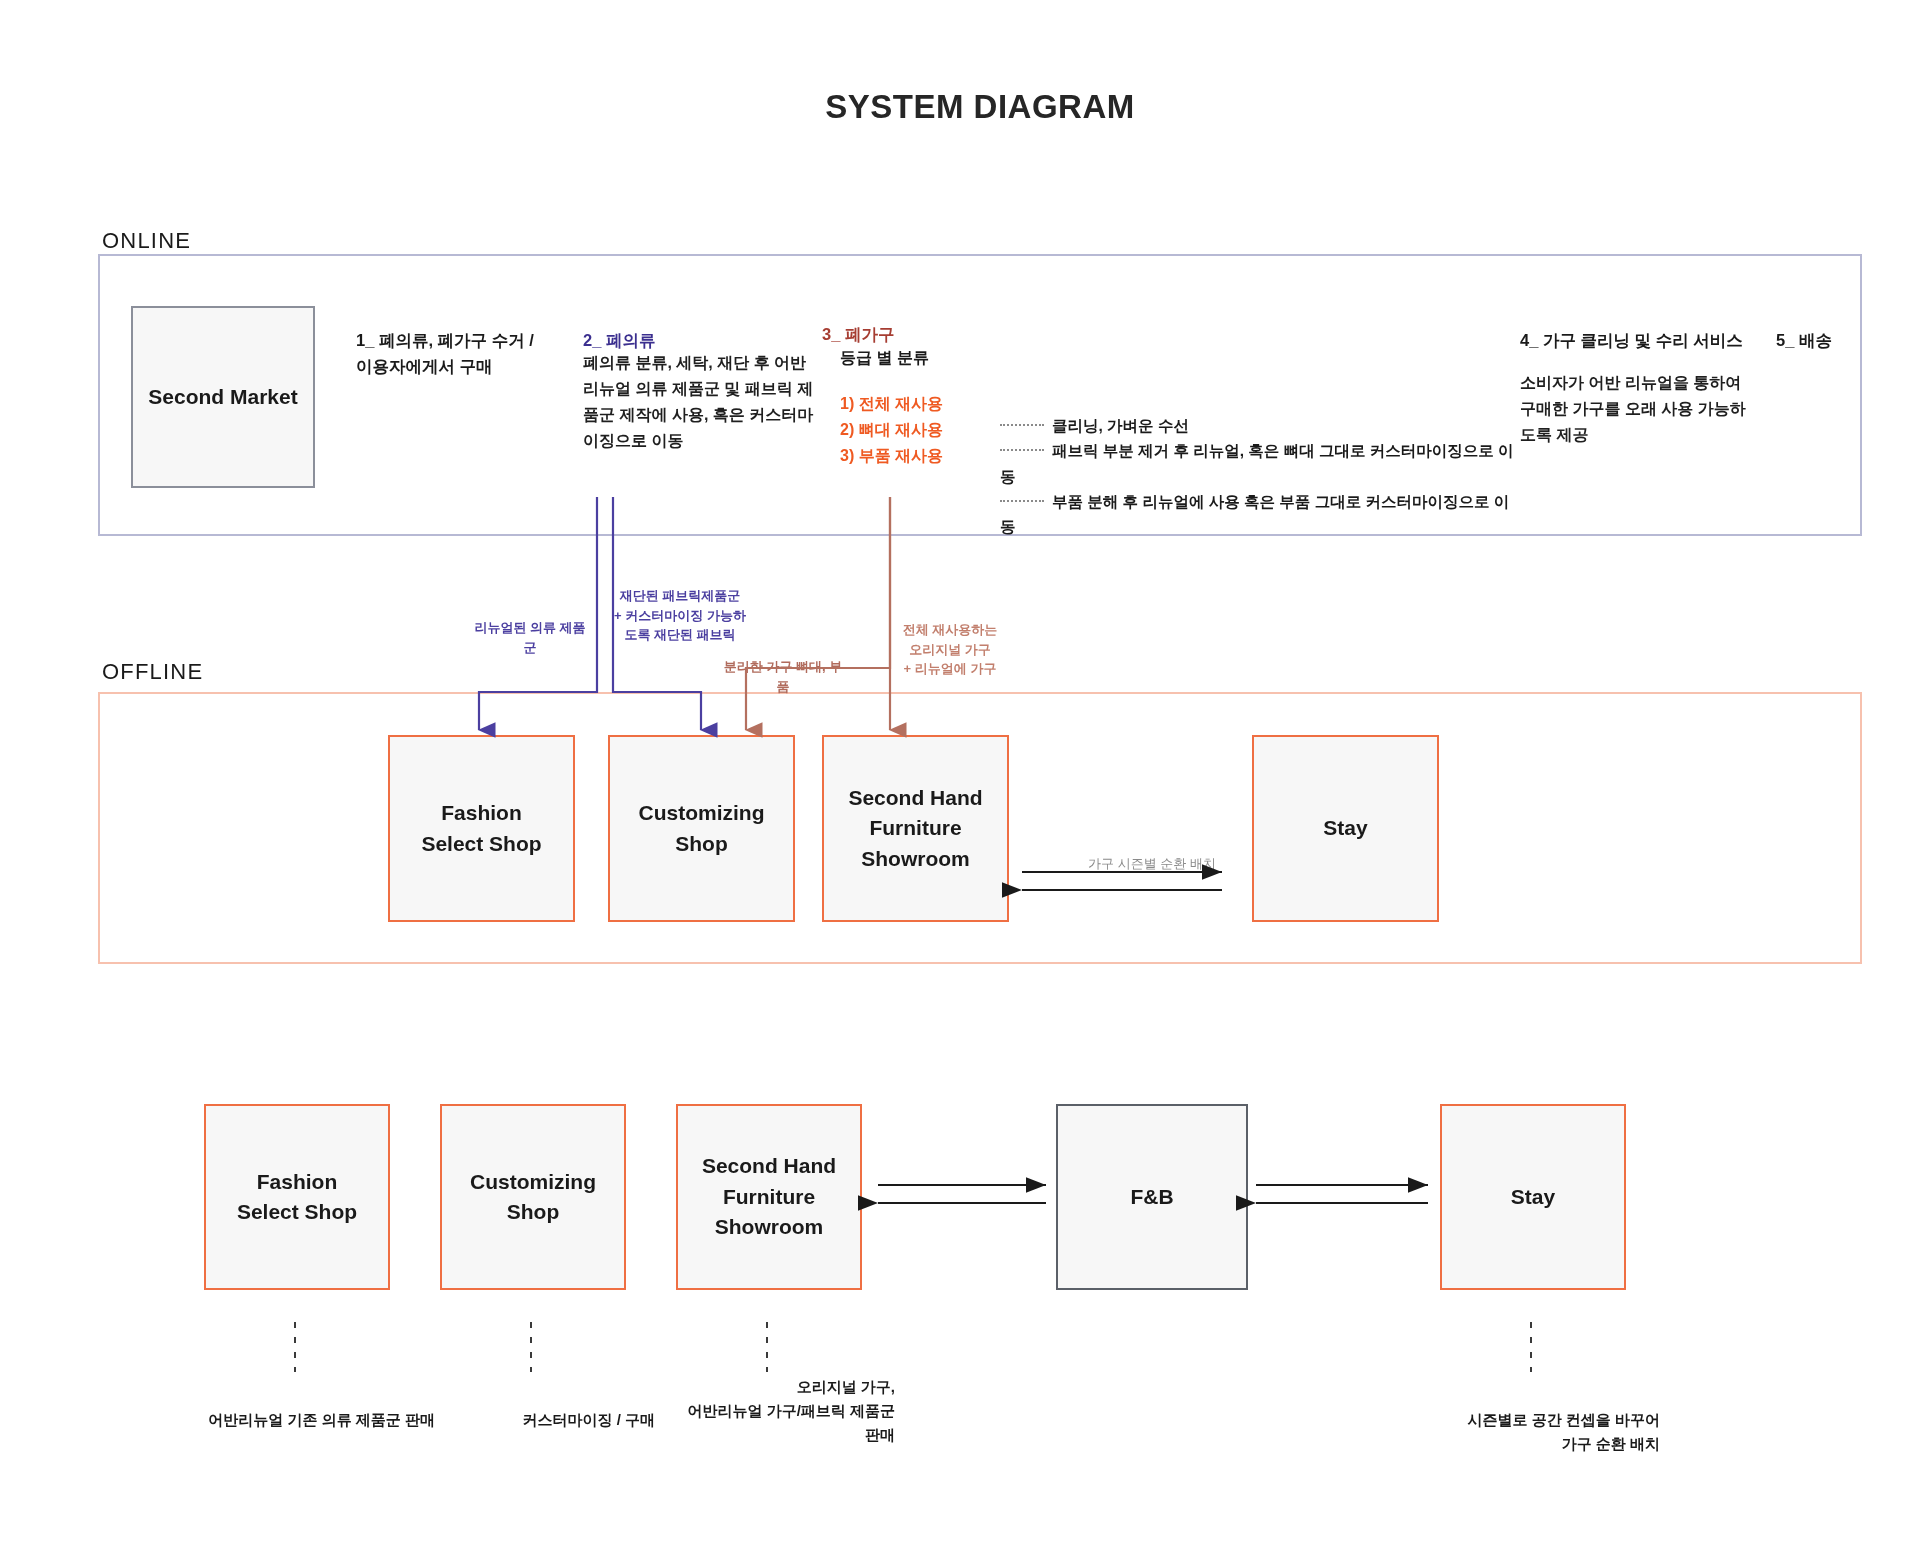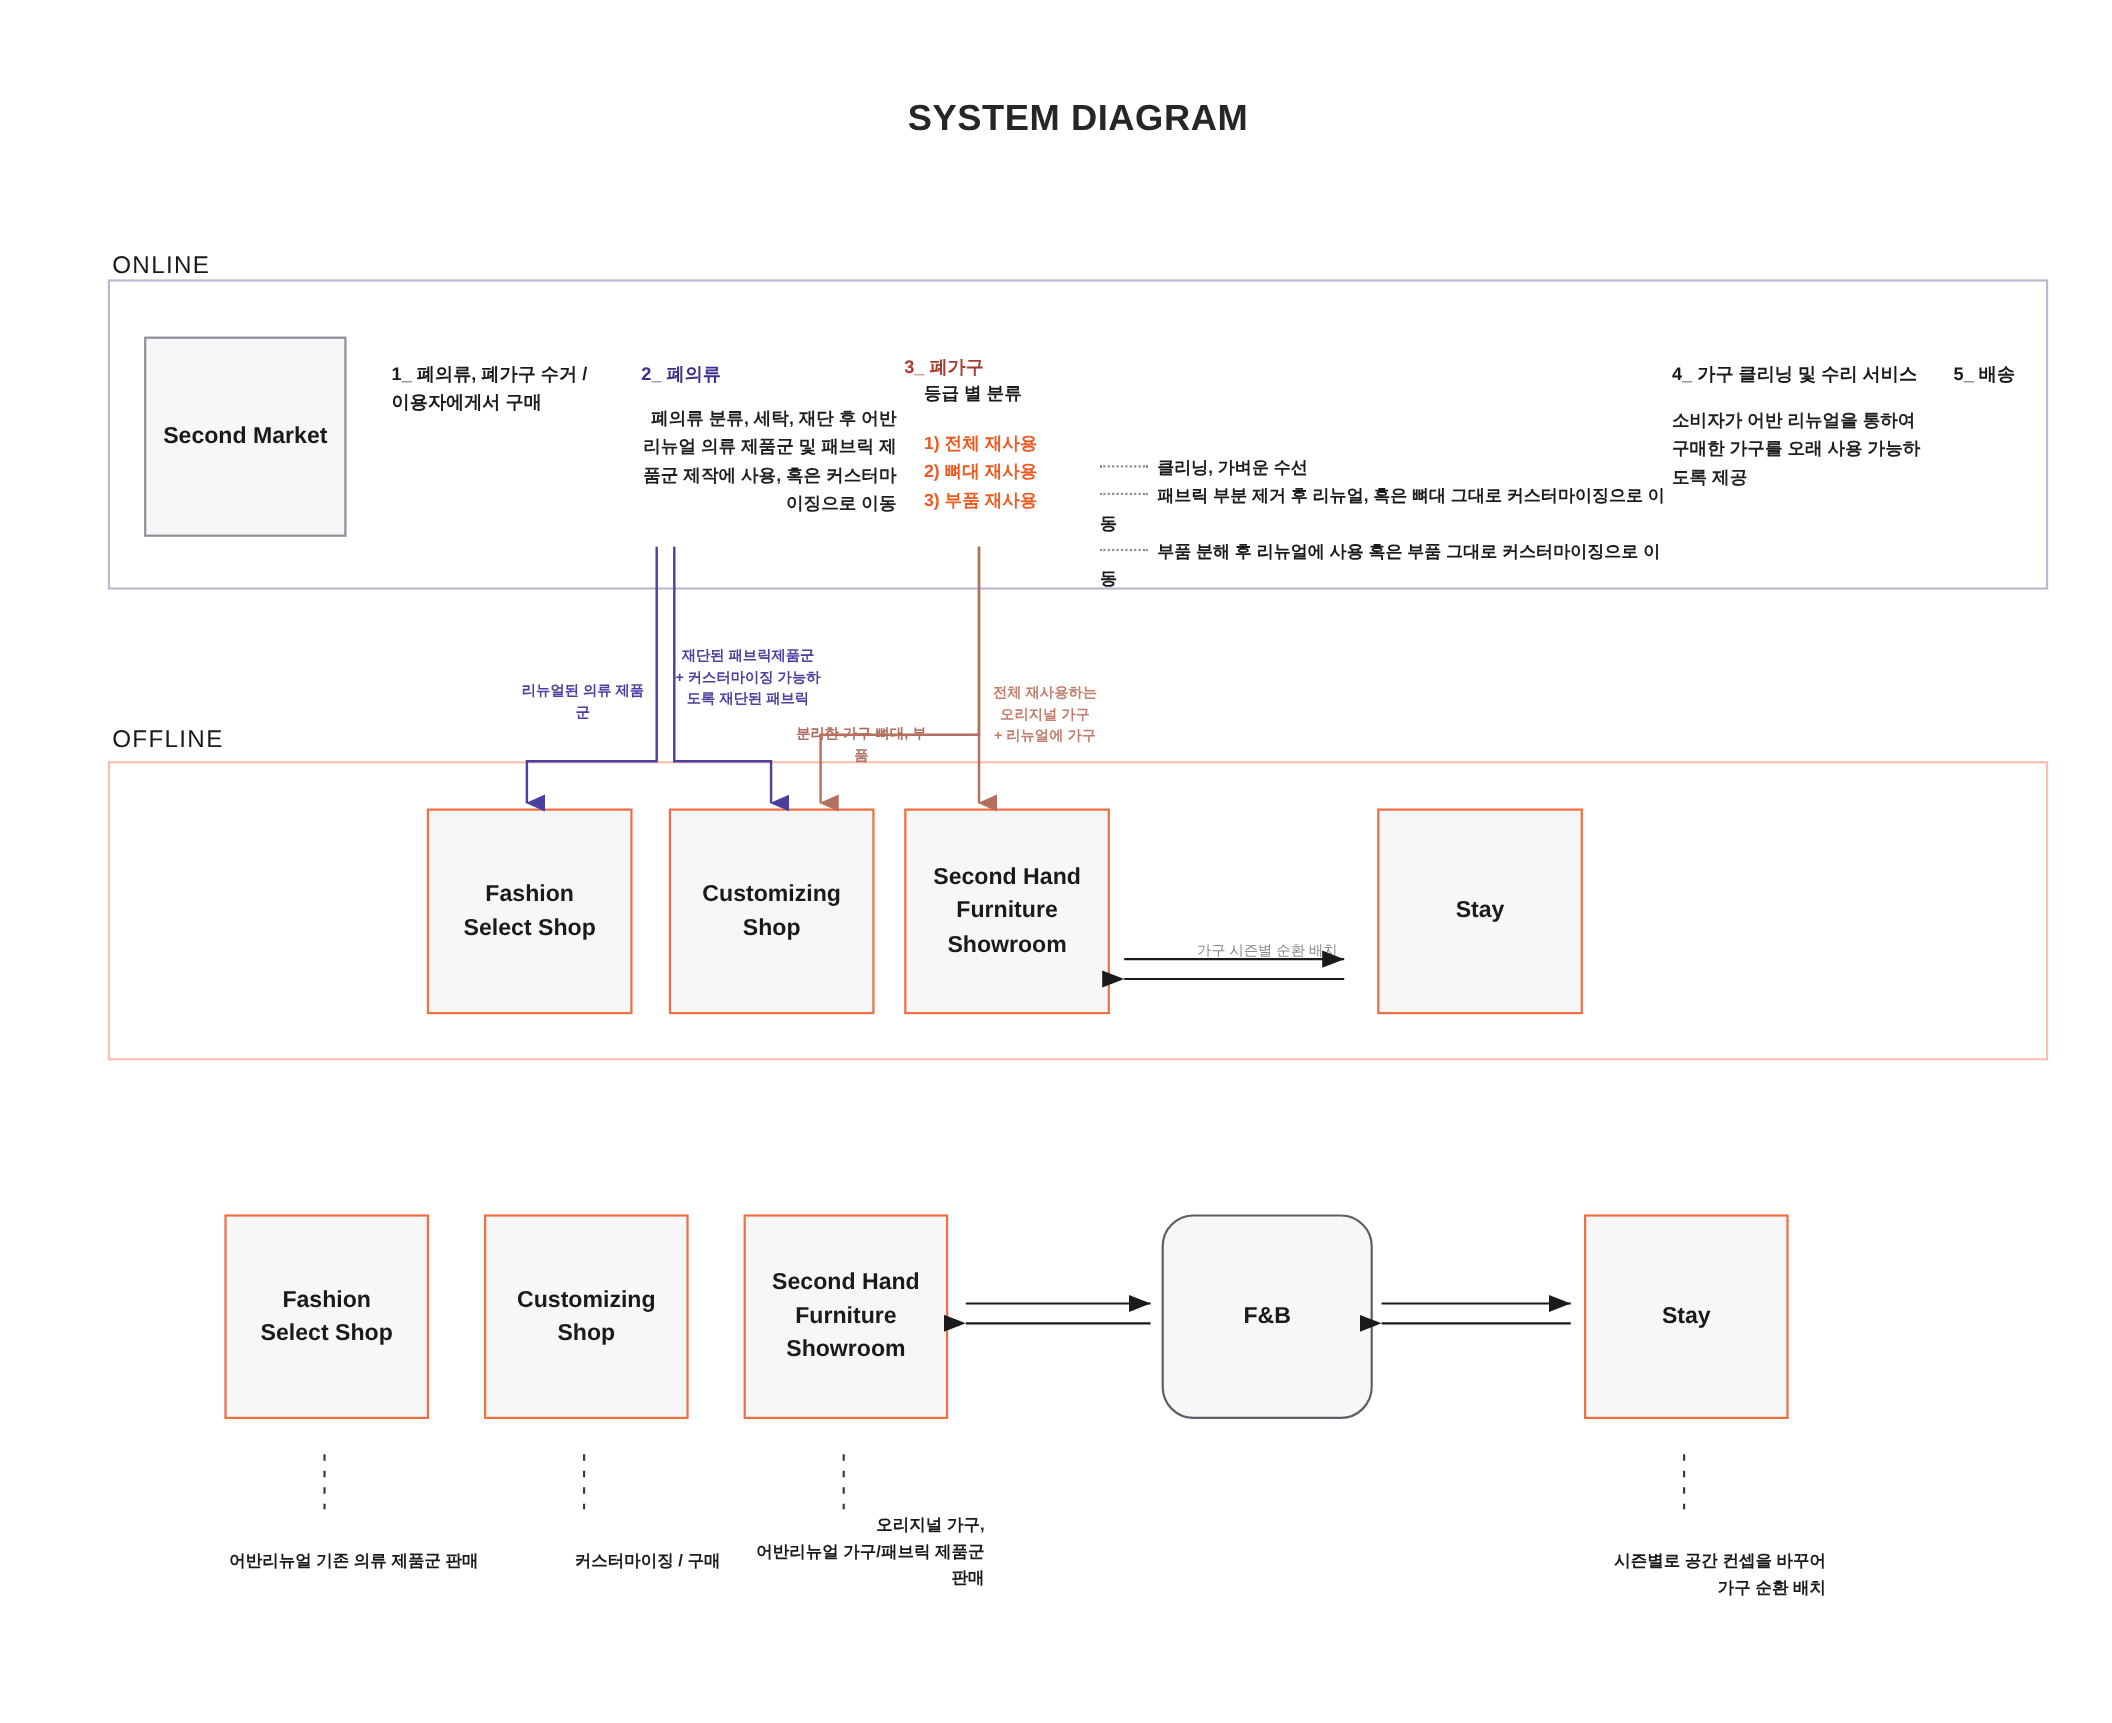--- a/index.html
+++ b/index.html
@@ -61,21 +61,21 @@
 
   
   .step-head{font-size:16.5px;font-weight:bold;line-height:1.55;}
   .step-body{font-size:16px;font-weight:bold;line-height:1.62;color:#1f1f1f;}
   .purple{color:#3b2f8f;}
   .brick{color:#a63d32;}
   .orange{color:#ef5a22;}
 
   #step1{left:356px;top:328px;width:230px;}
   #step2-head{left:583px;top:328px;width:230px;}
-  #step2-body{left:583px;top:368px;width:232px;text-align:right;}
+  #step2-body{left:583px;top:350px;width:232px;}
   #step3-head{left:822px;top:322px;width:180px;}
   #step3-sub{left:840px;top:348px;width:200px;font-size:16px;font-weight:bold;}
   #reuse-list{left:840px;top:391px;width:120px;font-size:16px;font-weight:bold;line-height:1.63;}
   #reuse-desc{left:1000px;top:398px;width:520px;font-size:15.5px;font-weight:bold;line-height:1.63;margin-top:15px;}
   .dots{display:inline-block;width:44px;border-top:2px dotted #8a8a8a;vertical-align:5px;margin-right:8px;}
   #step4-head{left:1520px;top:328px;width:260px;}
   #step4-body{left:1520px;top:370px;width:232px;}
   #step5-head{left:1776px;top:328px;width:120px;}
 
   
@@ -155,21 +155,21 @@
 
 <div class="abs" id="season-label">가구 시즌별 순환 배치</div>
 
 <div class="abs box box-orange bot-box" id="bot-fashion" style="white-space:pre-line;">Fashion
 Select Shop</div>
 <div class="abs box box-orange bot-box" id="bot-custom" style="white-space:pre-line;">Customizing
 Shop</div>
 <div class="abs box box-orange bot-box" id="bot-shf" style="white-space:pre-line;">Second Hand
 Furniture
 Showroom</div>
-<div class="abs box box-dark bot-box" id="bot-fnb" style="white-space:pre-line;border-radius:29px;">F&amp;B</div>
+<div class="abs box box-dark bot-box" id="bot-fnb" style="white-space:pre-line;">F&amp;B</div>
 <div class="abs box box-orange bot-box" id="bot-stay" style="white-space:pre-line;">Stay</div>
 
 <div class="abs cap" id="cap1" style="white-space:pre-line;">어반리뉴얼 기존 의류 제품군 판매</div>
 <div class="abs cap" id="cap2" style="white-space:pre-line;">커스터마이징 / 구매</div>
 <div class="abs cap" id="cap3" style="white-space:pre-line;">오리지널 가구,
 어반리뉴얼 가구/패브릭 제품군
 판매</div>
 <div class="abs cap" id="cap4" style="white-space:pre-line;">시즌별로 공간 컨셉을 바꾸어
 가구 순환 배치</div>
 

